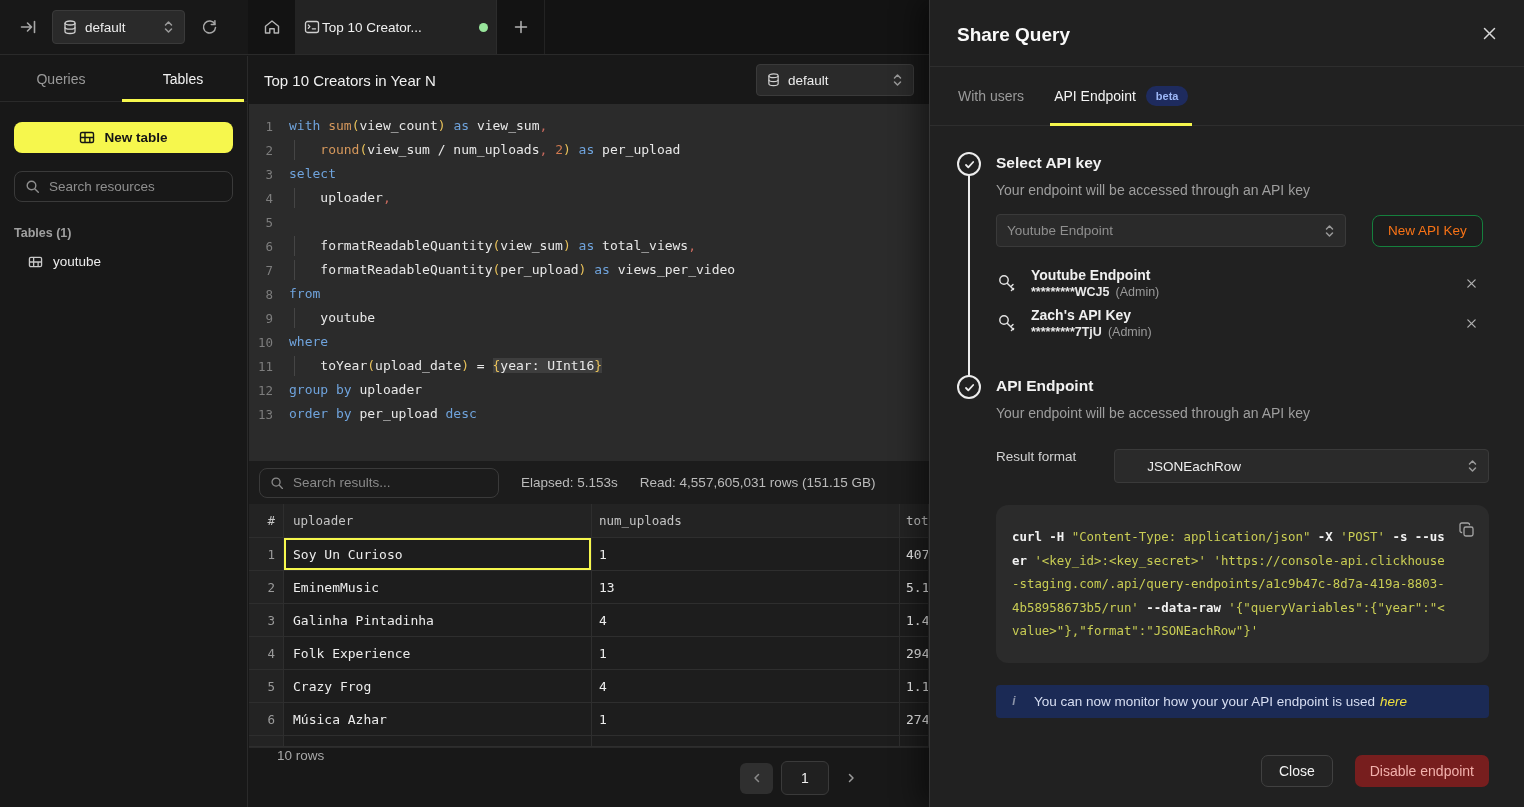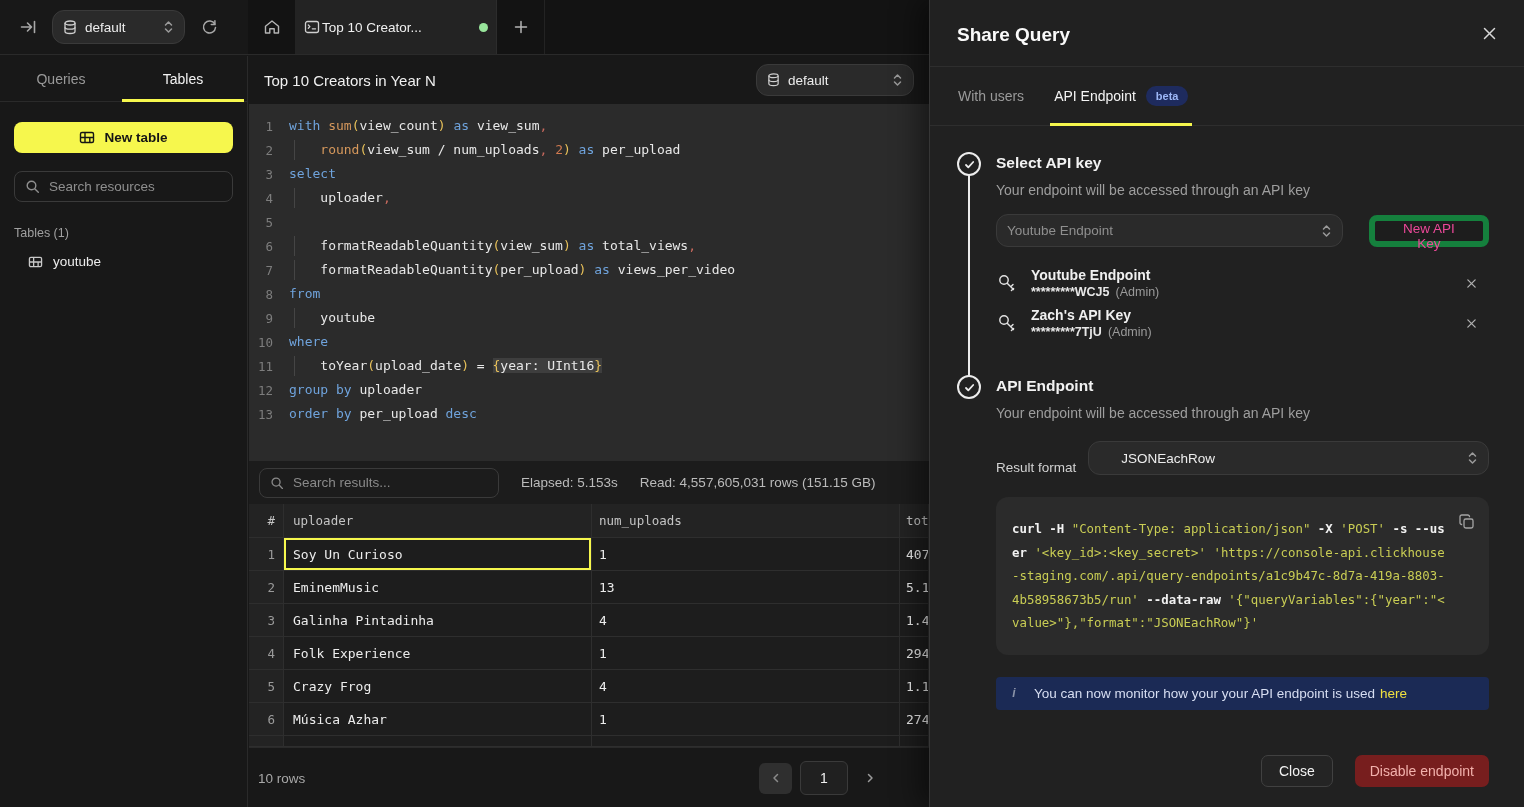--- a/index.html
+++ b/index.html
@@ -6,40 +6,40 @@
   html,body { background:#0e0e0e; }
   body { font-family:"Liberation Sans", sans-serif; }
   .app { position:relative; width:1524px; height:807px; background:#181818; overflow:hidden; color:#e8e8e8; }
   svg { display:block; }
   button { background:none; border:none; color:inherit; font-family:inherit; cursor:pointer; }
 
   
   .topbar { position:absolute; left:0; top:0; width:100%; height:55px; background:#181818; border-bottom:1px solid #2a2a2a; display:flex; }
   .topbar-left { width:248px; height:100%; display:flex; align-items:center; padding:0 14px; gap:10px; }
   .icon-btn { color:#a8a8a8; display:flex; align-items:center; justify-content:center; width:28px; height:28px; border-radius:6px; }
-  .select { display:flex; align-items:center; gap:8px; background:#2a2a2a; border:1px solid #3a3a3a; border-radius:12px; padding:0 10px; cursor:pointer; }
+  .select { display:flex; align-items:center; gap:8px; background:#2a2a2a; border:1px solid #3a3a3a; border-radius:4px; padding:0 10px; cursor:pointer; }
   .db-select-top { height:34px; width:133px; }
   .select .sel-label { font-size:13.5px; color:#ededed; flex:1; }
   .select .chev { color:#9a9a9a; }
   .tabstrip { flex:1; height:100%; background:#131313; display:flex; align-items:stretch; }
   .strip-btn { width:48px; display:flex; align-items:center; justify-content:center; color:#b5b5b5; border-right:1px solid #232323; }
   .tab-active { width:201px; background:#232323; display:flex; align-items:center; gap:2px; padding:0 8px; border-right:1px solid #2c2c2c; cursor:pointer; }
   .tab-active .tab-label { font-size:13.5px; color:#f0f0f0; white-space:nowrap; overflow:hidden; flex:1; }
   .green-dot { width:9px; height:9px; border-radius:50%; flex:none; }
 
   
   .sidebar { position:absolute; left:0; top:56px; width:248px; height:751px; background:#181818; border-right:1px solid #2a2a2a; }
   .side-tabs { display:flex; height:46px; border-bottom:1px solid #2a2a2a; }
   .side-tab { width:122px; display:flex; align-items:center; justify-content:center; font-size:14px; color:#9a9a9a; cursor:pointer; position:relative; }
   .side-tab.active { color:#f2f2f2; }
   .side-tab.active::after { content:""; position:absolute; left:0; right:0; bottom:-1px; height:3px; background:var(--yellow); }
   .new-table-btn { display:flex; align-items:center; justify-content:center; gap:9px; margin:20px 14px 0; width:219px; height:31px; border-radius:8px; background:var(--yellow); color:#151515; font-size:13.5px; font-weight:700; }
   .search-box { display:flex; align-items:center; gap:9px; margin:18px 14px 0; height:31px; border:1px solid #3a3a3a; border-radius:8px; padding:0 10px; color:#8f8f8f; cursor:text; }
   .search-box .ph { font-size:13.5px; }
-  .side-section { margin:24px 14px 0; font-size:12.5px; color:#a0a0a0; }
+  .side-section { margin:24px 14px 0; font-size:12.5px; color:#a0a0a0;font-weight:bold; }
   .side-item { display:flex; align-items:center; gap:10px; margin:14px 14px 0; padding-left:14px; font-size:13.5px; color:#ececec; cursor:pointer; }
   .side-item svg { color:#c9c9c9; }
 
   
   .main { position:absolute; left:249px; top:56px; width:680px; height:751px; overflow:hidden; }
   .query-header { height:48px; display:flex; align-items:center; padding:0 15px; }
   .query-title { font-size:15px; color:#f0f0f0; font-weight:500; }
   .db-select-main { height:32px; width:158px; margin-left:auto; flex:none; }
   .editor { position:relative; height:357px; background:#2b2b2b; padding-top:10px; overflow:hidden; }
   .code-line { display:flex; height:24px; align-items:center; }
@@ -61,21 +61,21 @@
   .thead { height:34px; background:#232323; }
   .thead > div { color:#c4c4c4; font-size:12.5px; }
   .tbody-row { height:33px; }
   .cell-idx { justify-content:flex-end; padding-right:8px; background:#232323; color:#9a9a9a; font-size:12.5px; }
   .cell-up { padding-left:9px; font-size:13px; color:#ececec; cursor:cell; }
   .cell-num { padding-left:7px; font-size:13px; color:#ececec; cursor:cell; }
   .cell-tot { padding-left:6px; font-size:13px; color:#ececec; cursor:cell; }
   .cell-selected { box-shadow:inset 0 0 0 2px var(--yellow); }
   .filler { height:11px; }
 
-  .rfooter { height:61px; background:#181818; border-top:1px solid #2a2a2a; display:flex; align-items:center; padding:0 9px; }
+  .rfooter { height:61px; background:#181818; border-top:1px solid #2a2a2a; display:flex; padding:0 28px; }
   .rowcount { font-size:13.5px; color:#a8a8a8; }
   .pager { margin-left:auto; margin-right:36px; display:flex; align-items:center; gap:8px; }
   .pg-prev { width:33px; height:31px; background:#2f2f2f; border-radius:6px; color:#8a8a8a; display:flex; align-items:center; justify-content:center; }
   .pg-page { width:48px; height:34px; background:#202020; border:1px solid #3a3a3a; border-radius:6px; color:#f0f0f0; font-size:14px; display:flex; align-items:center; justify-content:center; }
   .pg-next { width:28px; height:31px; color:#9a9a9a; display:flex; align-items:center; justify-content:center; }
 
   
   .panel { position:absolute; left:929px; top:0; width:595px; height:807px; background:#212121; border-left:1px solid #363636; box-shadow:-10px 0 26px rgba(0,0,0,.45); display:flex; flex-direction:column; }
   .panel-header { position:relative; padding:24px 28px 20px 27px; border-bottom:1px solid #2e2e2e; }
   .panel-title { font-size:19px; font-weight:700; color:#fafafa; }
@@ -90,40 +90,40 @@
   .steps::before { content:""; position:absolute; left:11px; top:22px; height:212px; width:2px; background:#ececec; }
   .step { display:flex; gap:15px; }
   .step + .step { margin-top:32px; }
   .step-circle { position:relative; z-index:1; width:24px; height:24px; border:2px solid #ececec; border-radius:50%; background:#212121; color:#ececec; display:flex; align-items:center; justify-content:center; flex:none; }
   .step-body { flex:1; min-width:0; }
   .step-title { font-size:15.5px; font-weight:700; color:#f2f2f2; padding-top:2px; }
   .step-desc { font-size:14px; color:#9e9e9e; margin-top:10px; }
   .keyselect-row { display:flex; align-items:center; margin-top:16px; }
   .key-select { width:350px; height:33px; }
   .key-select .sel-label { color:#8f8f8f; }
-  .new-key-btn { margin-left:26px; height:32px; padding:0 15px; background:#1d1d1d; border:6px solid #15803d; border-radius:8px; color:#ec4899; font-size:13.5px; font-weight:500; }
+  .new-key-btn { margin-left:26px; height:32px; padding:0 15px; background:#1d1d1d; border:1px solid #15803d; border-radius:8px; color:#f97316; font-size:13.5px; font-weight:500; }
   .key-list { margin-top:16px; }
   .key-item { display:flex; align-items:center; gap:13px; padding:2px 0; height:40px; }
   .key-icon { color:#e3e3e3; flex:none; }
   .key-text { min-width:0; }
   .key-name { font-size:14px; font-weight:600; color:#f0f0f0; }
   .key-sub { font-size:12.5px; margin-top:2px; }
   .key-masked { color:#e8e8e8; font-weight:700; }
   .key-role { color:#9a9a9a; margin-left:6px; }
   .key-remove { margin-left:auto; margin-right:12px; color:#b0b0b0; }
-  .format-row { display:flex; align-items:flex-end; gap:12px; margin-top:20px; }
+  .format-row { display:flex; align-items:flex-start; gap:38px; margin-top:28px; }
   .format-label { font-size:13.5px; color:#d2d2d2; flex:none; }
   .format-select { flex:1; height:34px;padding-left:32px; }
   .curl-block { position:relative; margin-top:22px; background:#2b2b2b; border-radius:12px; padding:20px 40px 20px 16px; font-family:"DejaVu Sans Mono",monospace; font-size:12.4px; line-height:23.5px; word-break:break-all; }
   .cu-w { color:#f2f2f2; font-weight:700; } .cu-s { color:#c9cd54; }
   .copy-btn { position:absolute; top:16px; right:14px; color:#a5a5a5; }
   .banner { display:flex; align-items:center; gap:16px; margin-top:22px; background:#1b2a55; border-radius:4px; padding:8px 14px; min-height:33px; }
   .banner-info { color:#8b93a8; font-size:12px; font-style:italic; font-weight:700; width:8px; text-align:center; }
   .banner-text { font-size:13.5px; color:#d7def2; }
-  .banner-link { color:#f0e13f; cursor:pointer; margin-left:5px; }
+  .banner-link { color:#f0e13f; cursor:pointer; margin-left:5px;font-style:italic; }
   .panel-footer { display:flex; justify-content:flex-end; align-items:center; gap:22px; padding:18px 35px 20px; }
   .close-btn { height:32px; padding:0 17px; background:#242424; border:1px solid #414141; border-radius:7px; color:#f2f2f2; font-size:14px; font-weight:500; }
   .disable-btn { height:32px; padding:0 15px; background:#771e1e; border-radius:7px; color:#f2b1ac; font-size:14px; font-weight:500; }
 
   :root { --yellow:#f6f74d; }
 </style>
 </head>
 <body>
 
 <div class="app">

